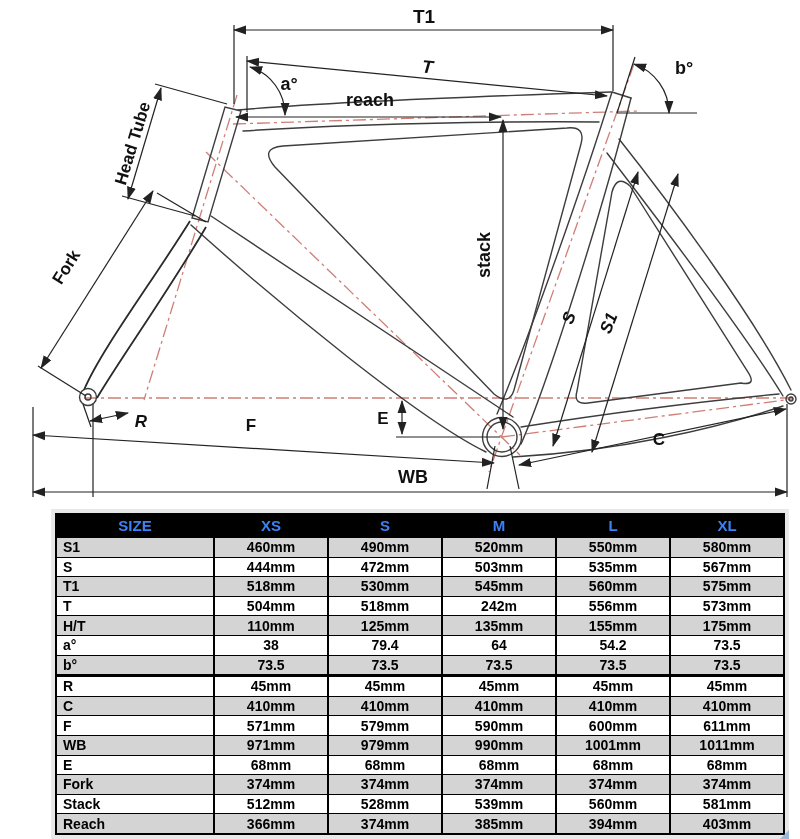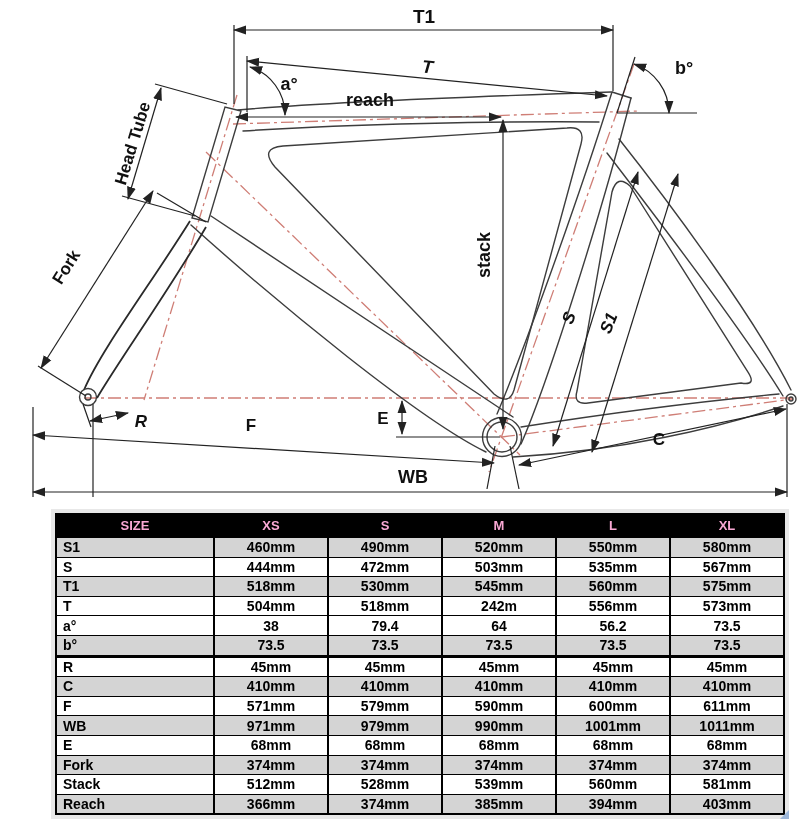--- a/index.html
+++ b/index.html
@@ -16,21 +16,21 @@
   svg .t17{font-size:17px;}
   svg .t18{font-size:18px;}
   svg .t19{font-size:19px;}
   svg .it{font-style:italic;}
 
   .table-wrap{
     position:absolute;left:51px;top:509px;background:#e8e8e8;padding:4px;
   }
   table{border-collapse:collapse;border:2px solid #000;background:#fff;table-layout:fixed;}
   th{
-    background:#000;color:#f9a8d4;font-size:13px;font-weight:bold;height:21px;
+    background:#000;color:#3b82f6;font-size:15px;font-weight:bold;height:21px;
     border:2px solid #000;text-align:center;padding:0;
   }
   td{
     font-size:14px;font-weight:bold;color:#000;height:18.6px;line-height:1;
     border-top:1px solid #000;border-bottom:1px solid #000;
     border-left:2px solid #000;border-right:2px solid #000;
     text-align:center;padding:0;
   }
   .c-size{width:150px;}
   .c-val{width:112px;}
@@ -178,26 +178,34 @@
           <td class="c-val">575mm</td>
         </tr>
         <tr class="plain">
           <td class="c-size lbl">T</td>
           <td class="c-val">504mm</td>
           <td class="c-val">518mm</td>
           <td class="c-val">242m</td>
           <td class="c-val">556mm</td>
           <td class="c-val">573mm</td>
         </tr>
+        <tr class="band">
+          <td class="c-size lbl">H/T</td>
+          <td class="c-val">110mm</td>
+          <td class="c-val">125mm</td>
+          <td class="c-val">135mm</td>
+          <td class="c-val">155mm</td>
+          <td class="c-val">175mm</td>
+        </tr>
         <tr class="plain">
           <td class="c-size lbl">a°</td>
           <td class="c-val">38</td>
           <td class="c-val">79.4</td>
           <td class="c-val">64</td>
-          <td class="c-val">56.2</td>
+          <td class="c-val">54.2</td>
           <td class="c-val">73.5</td>
         </tr>
         <tr class="band">
           <td class="c-size lbl">b°</td>
           <td class="c-val">73.5</td>
           <td class="c-val">73.5</td>
           <td class="c-val">73.5</td>
           <td class="c-val">73.5</td>
           <td class="c-val">73.5</td>
         </tr>

